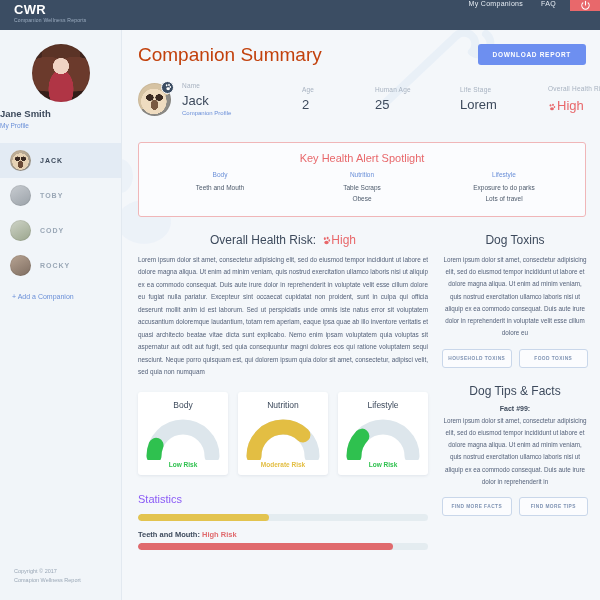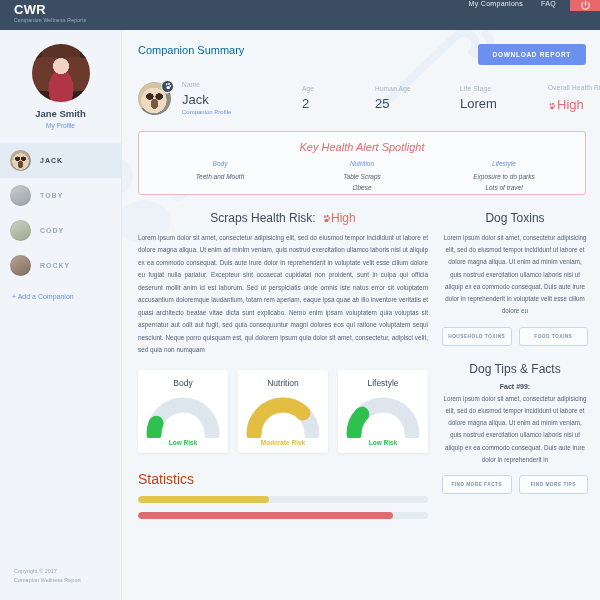--- a/index.html
+++ b/index.html
@@ -68,21 +68,21 @@
   
   .sidebar {
     width: 122px;
     flex: 0 0 122px;
     background: #f1f5f9;
     border-right: 1px solid #e2e9f0;
     display: flex;
     flex-direction: column;
     position: relative;
   }
-  .user-block { text-align: center; padding: 14px 0 10px; }
+  .user-block { text-align: left; padding: 14px 0 10px; }
   .user-avatar {
     width: 58px; height: 58px;
     border-radius: 50%;
     margin: 0 auto 6px;
     background:
       radial-gradient(circle at 50% 38%, #f0d3c4 0 17%, transparent 17.5%),
       radial-gradient(ellipse at 50% 78%, #b03545 0 30%, transparent 31%),
       radial-gradient(ellipse at 27% 52%, #6b3a2c 0 40%, transparent 41%),
       radial-gradient(ellipse at 74% 52%, #6b3a2c 0 40%, transparent 41%),
       radial-gradient(ellipse at 50% 18%, #5b3326 0 46%, transparent 47%),
@@ -149,21 +149,21 @@
   .bg-deco { position: absolute; pointer-events: none; z-index: 0; }
   .deco-bone {
     top: -8px; right: 92px;
     width: 130px; height: 86px;
     opacity: .5;
   }
   .deco-paw { top: 112px; left: -34px; width: 110px; height: 110px; opacity: .55; }
   .main-inner { position: relative; z-index: 2; }
 
   .summary-row { display: flex; align-items: flex-start; }
-  .page-title { font-size: 11px; color: #0369a1; font-weight: normal; }
+  .page-title { font-size: 19px; color: #c2410c; font-weight: normal; }
   .download-btn {
     margin-left: auto;
     background: #6d8ff0;
     color: #fff;
     font-size: 6.5px;
     letter-spacing: .7px;
     font-weight: bold;
     border: none;
     border-radius: 3px;
     padding: 7px 15px;
@@ -213,23 +213,22 @@
   }
   .info-value { font-size: 13px; color: #3d4a5c; }
   .info-sub { font-size: 6px; color: #6a8fd8; margin-top: 2px; cursor: pointer; }
   .risk-high { color: #e8686b; font-size: 13px; }
 
   
   .alert-box {
     border: 1px solid #f0b6b8;
     border-radius: 3px;
     background: #fbfcfe;
-    padding: 9px 10px 0;
-    margin-top: 4px;
-    font-style: italic;
+    padding: 9px 10px 11px;
+    margin-top: 14px;
   }
   .alert-title {
     text-align: center;
     color: #e8686b;
     font-size: 11px;
     margin-bottom: 7px;
   }
   .alert-cols { display: flex; }
   .alert-col { flex: 1; text-align: center; }
   .alert-cat { font-size: 6.5px; color: #6a8fd8; margin-bottom: 4px; }
@@ -261,21 +260,21 @@
     border-radius: 3px;
     box-shadow: 0 1px 3px rgba(60,80,110,.10);
     padding: 8px 4px 7px;
     text-align: center;
   }
   .gauge-card-title { font-size: 8.5px; color: #3d4a5c; margin-bottom: 2px; }
   .gauge-svg { display: block; margin: 0 auto; }
   .gauge-label { font-size: 6.5px; font-weight: bold; margin-top: 1px; }
 
   
-  .stats-title { font-size: 14px; color: #c2410c; margin: 18px 0 9px; }
+  .stats-title { font-size: 11px; color: #8b5cf6; margin: 18px 0 9px; }
   .stat-row { margin-bottom: 9px; }
   .stat-label { font-size: 7.5px; font-weight: bold; color: #3d4a5c; margin-bottom: 4px; }
   .stat-track {
     height: 7px;
     background: #e4ecf0;
     border-radius: 4px;
     overflow: hidden;
     width: 100%;
   }
   .stat-fill { height: 100%; border-radius: 4px; }
@@ -447,21 +446,21 @@
             <div class="alert-item">Exposure to do parks</div>
             <div class="alert-item">Lots of travel</div>
           </div>
         </div>
       </div>
 
       <div class="content-row">
 
         <div class="col-left">
           <div class="section-title">
-            <span>Scraps Health Risk:</span>
+            <span>Overall Health Risk:</span>
             <svg width="9" height="9" viewBox="0 0 24 24" fill="#e8686b" style="vertical-align:-1px;margin:0 0 0 3px">
               <ellipse cx="7.5" cy="7" rx="2.7" ry="3.6"></ellipse>
               <ellipse cx="15" cy="5.6" rx="2.7" ry="3.6"></ellipse>
               <ellipse cx="19.4" cy="12" rx="2.4" ry="3.1"></ellipse>
               <ellipse cx="12" cy="17.4" rx="5.8" ry="4.6"></ellipse>
             </svg><span style="color:#e8686b">High</span>
           </div>
           <p class="body-copy">Lorem ipsum dolor sit amet, consectetur adipisicing elit, sed do eiusmod tempor incididunt ut labore et dolore magna aliqua. Ut enim ad minim veniam, quis nostrud exercitation ullamco laboris nisi ut aliquip ex ea commodo consequat. Duis aute irure dolor in reprehenderit in voluptate velit esse cillum dolore eu fugiat nulla pariatur. Excepteur sint occaecat cupidatat non proident, sunt in culpa qui officia deserunt mollit anim id est laborum. Sed ut perspiciatis unde omnis iste natus error sit voluptatem accusantium doloremque laudantium, totam rem aperiam, eaque ipsa quae ab illo inventore veritatis et quasi architecto beatae vitae dicta sunt explicabo. Nemo enim ipsam voluptatem quia voluptas sit aspernatur aut odit aut fugit, sed quia consequuntur magni dolores eos qui ratione voluptatem sequi nesciunt. Neque porro quisquam est, qui dolorem ipsum quia dolor sit amet, consectetur, adipisci velit, sed quia non numquam</p>
 
           <div class="gauge-row">
@@ -494,20 +493,23 @@
           <div class="stats-title">Statistics</div>
 
 
           <div class="stat-row">
             <div class="stat-track">
               <div class="stat-fill" style="background: rgb(227, 196, 79); width: 45%;"></div>
             </div>
           </div>
 
           <div class="stat-row">
+            <div class="stat-label">
+              <span>Teeth and Mouth</span><span>: </span><span style="color:#e06a6d">High Risk</span>
+            </div>
             <div class="stat-track">
               <div class="stat-fill" style="background: rgb(224, 106, 109); width: 88%;"></div>
             </div>
           </div>
 
         </div>
 
         <div class="col-right">
           <div class="side-card">
             <div class="side-title">Dog Toxins</div>

